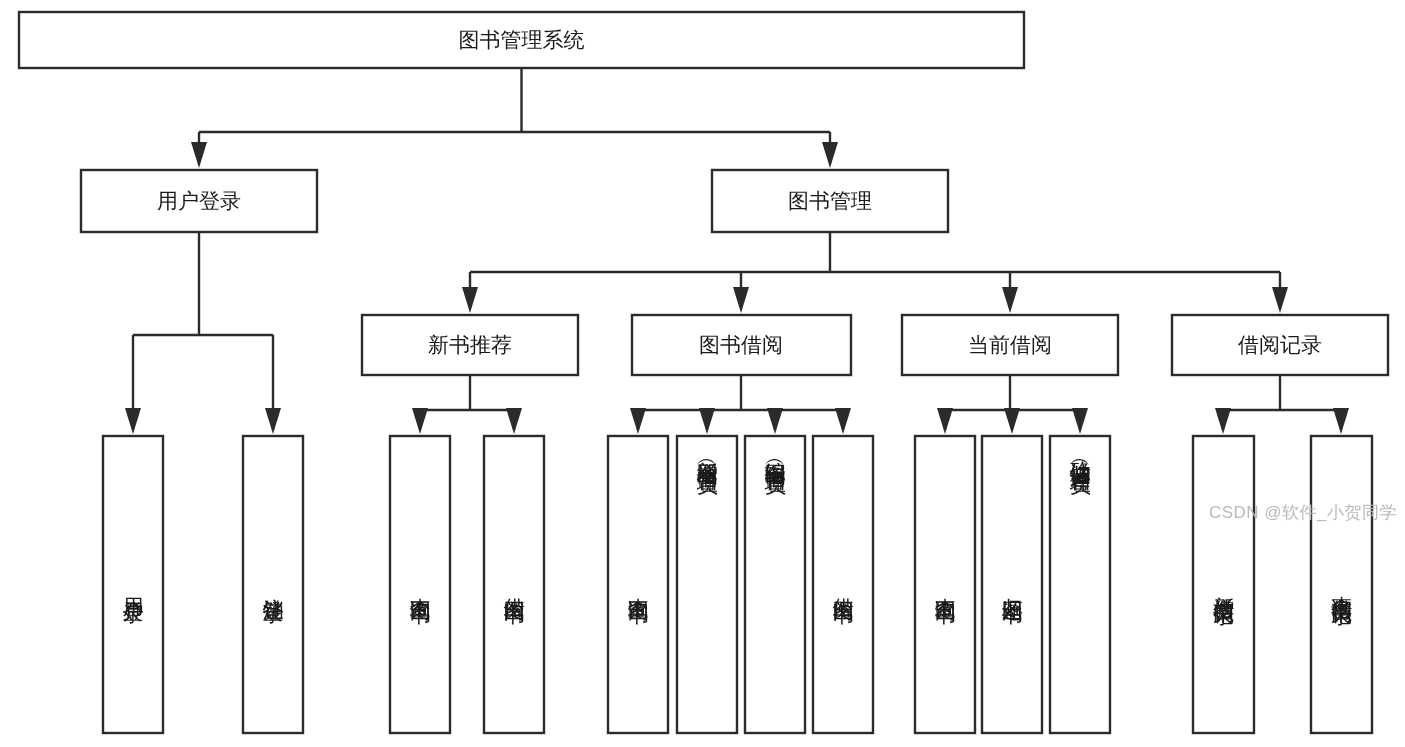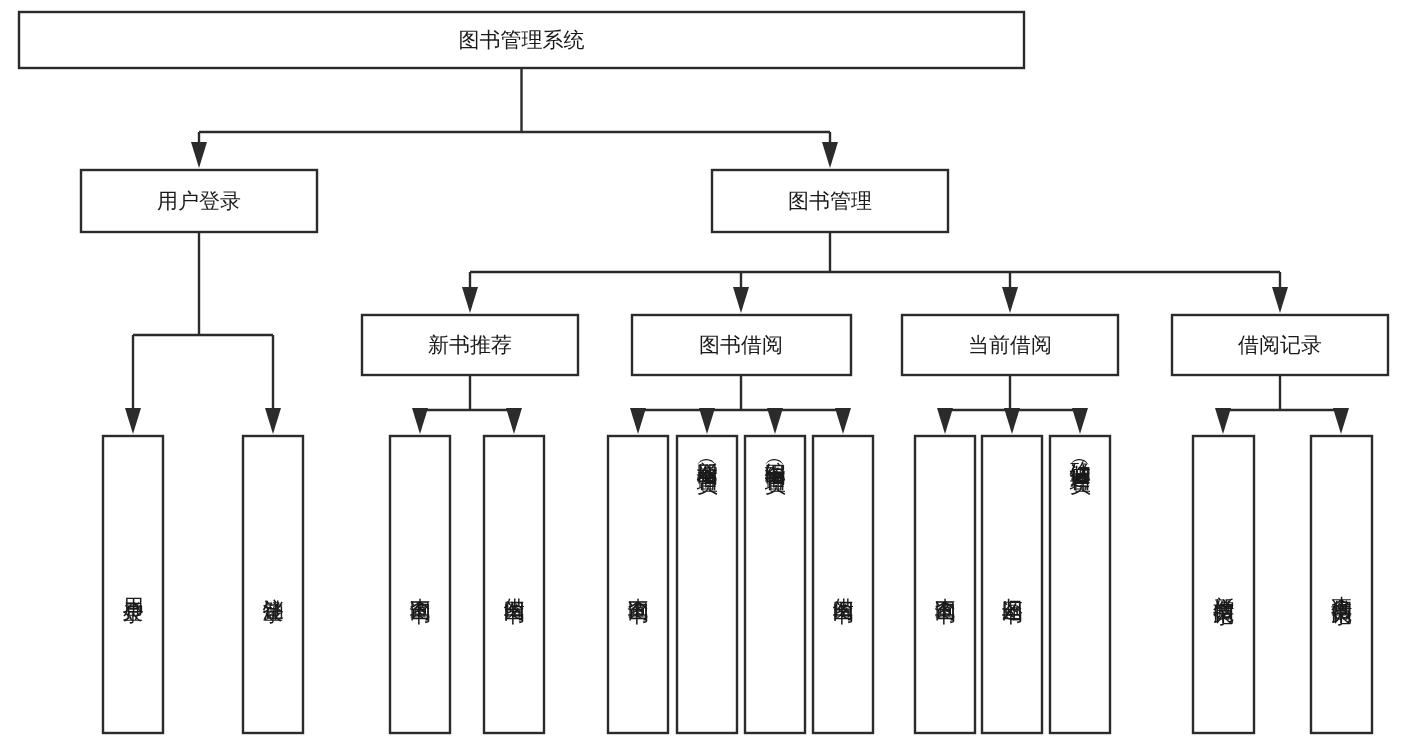--- a/index.html
+++ b/index.html
@@ -217,14 +217,15 @@
   <div class="leaf-label" style="left:745px; top:444px; width:60px; height:289px; justify-content:flex-start;">编辑图书（管理员）</div>
   <div class="leaf-label" style="left:813px; top:436px; width:60px; height:297px; justify-content:center;">借阅图书</div>
 
   <div class="leaf-label" style="left:915px; top:436px; width:60px; height:297px; justify-content:center;">查询图书</div>
   <div class="leaf-label" style="left:982px; top:436px; width:60px; height:297px; justify-content:center;">归还图书</div>
   <div class="leaf-label" style="left:1050px; top:444px; width:60px; height:289px; justify-content:flex-start;">确认归还（管理员）</div>
 
   <div class="leaf-label" style="left:1193px; top:436px; width:61px; height:297px; justify-content:center;">新增借阅记录</div>
   <div class="leaf-label" style="left:1311px; top:436px; width:61px; height:297px; justify-content:center;">查询借阅记录</div>
 
+  <div id="watermark">CSDN @软件_小贺同学</div>
 
 </div>
 
 </body></html>

